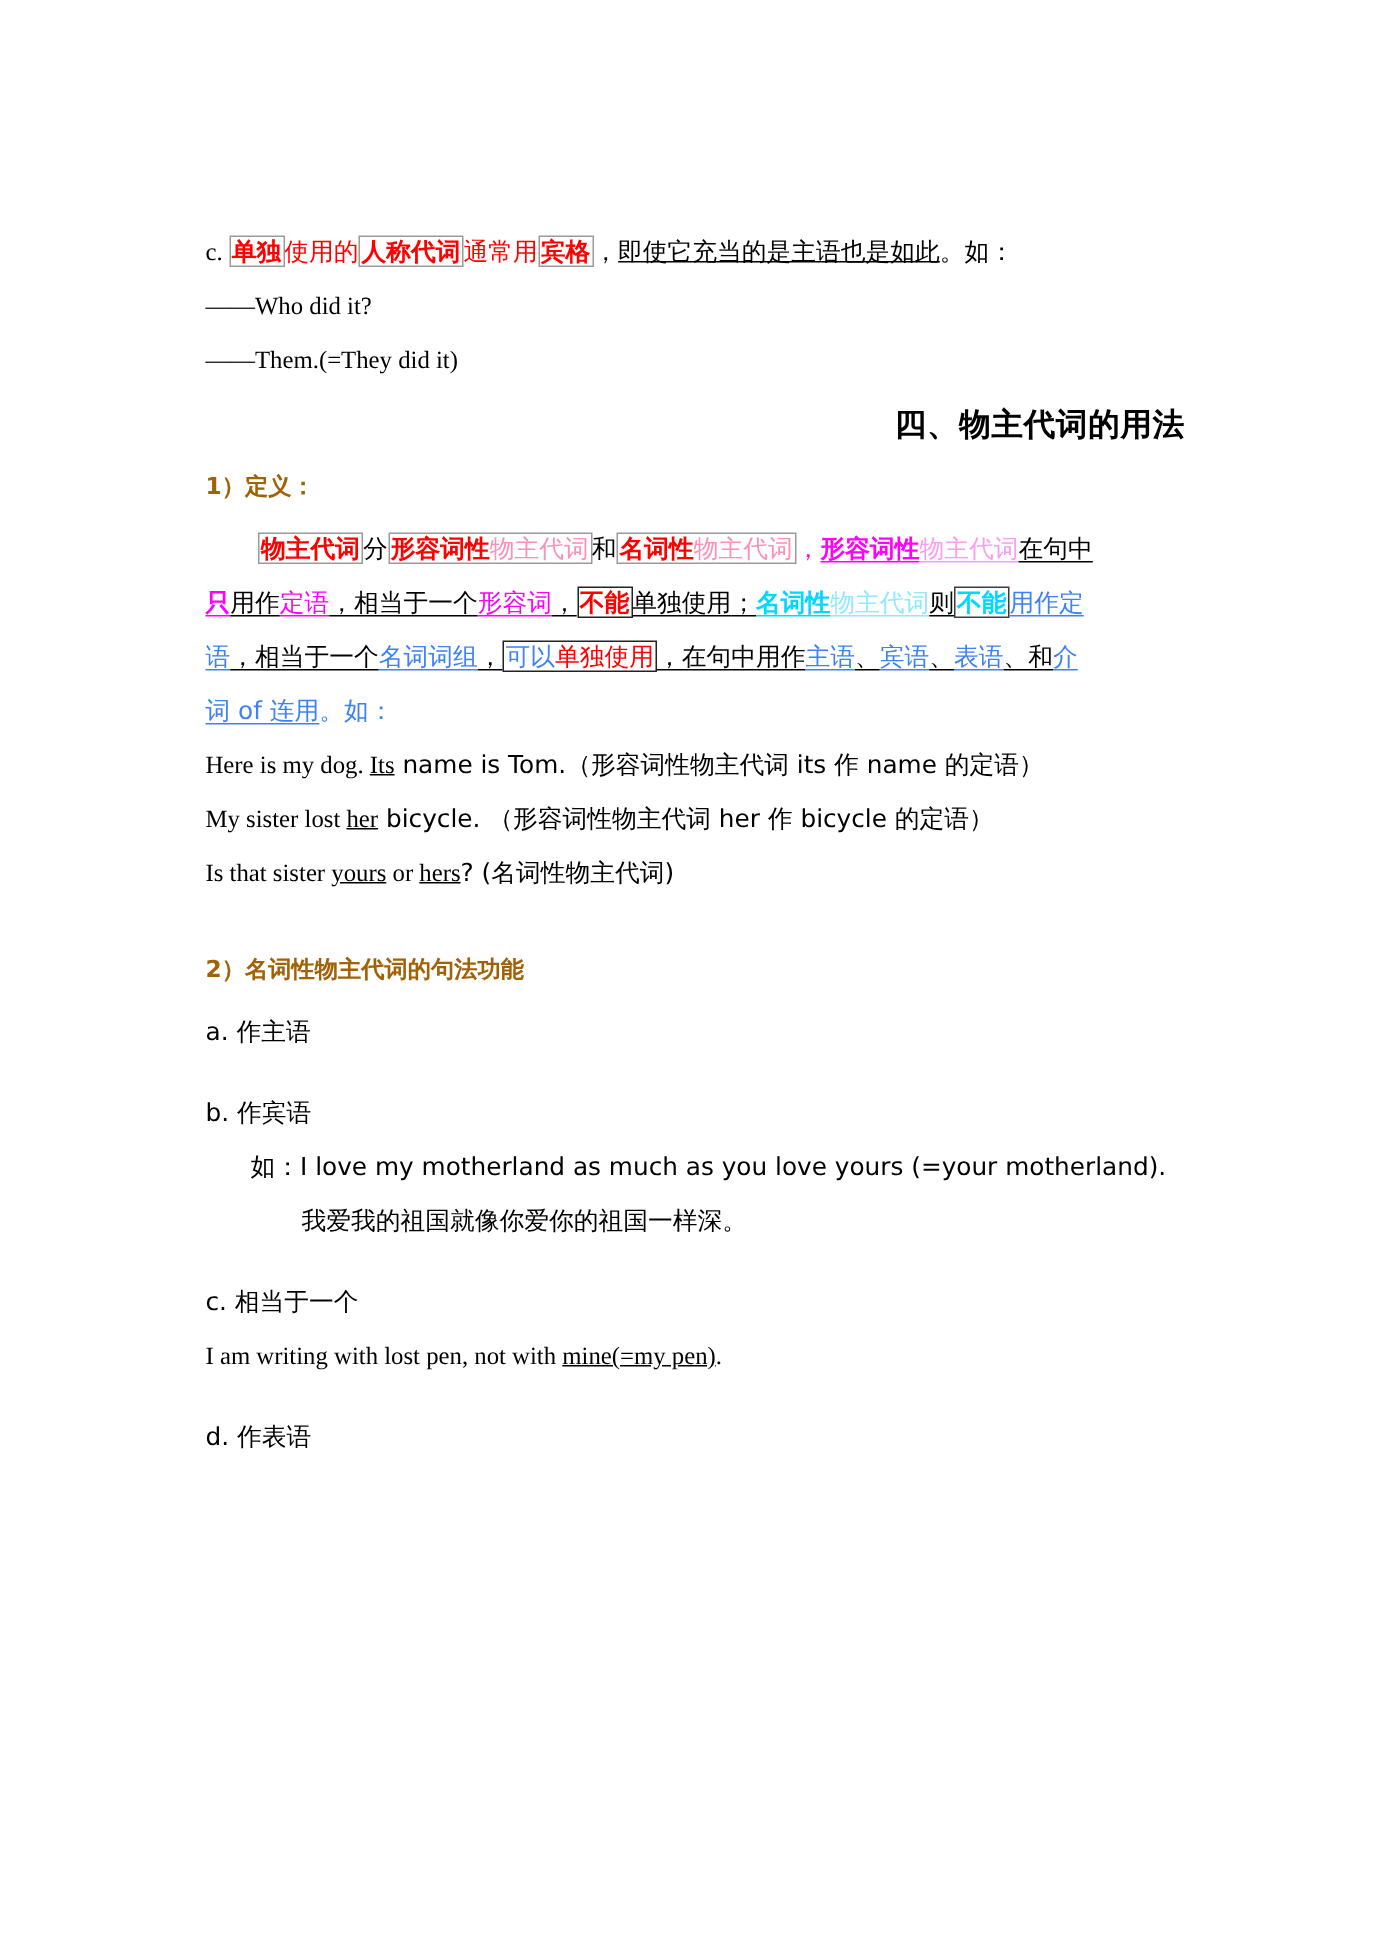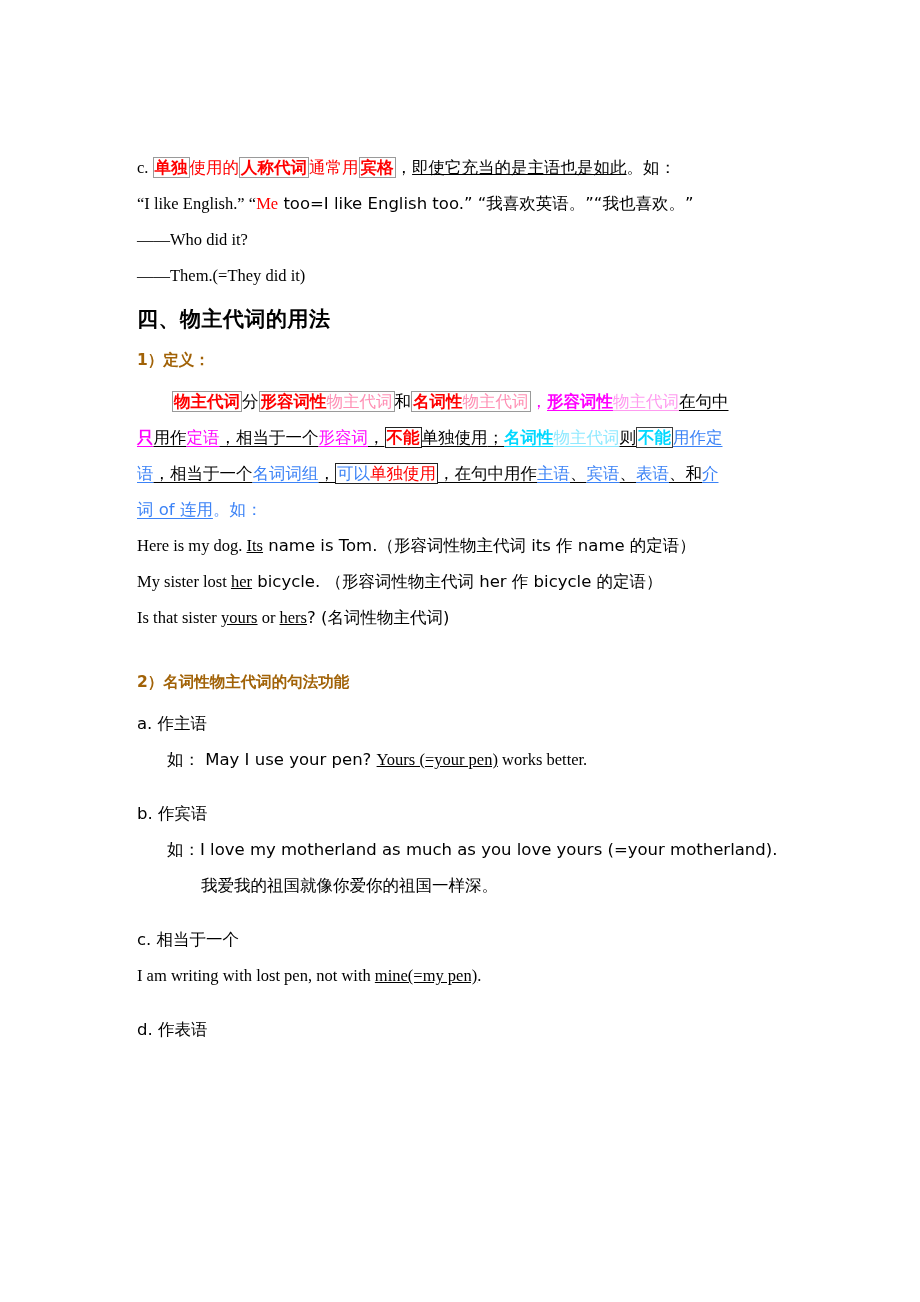--- a/index.html
+++ b/index.html
@@ -34,20 +34,21 @@
   .gap-lg { height: 30px; }
 
   
   .h-sec {
     font-family: "Liberation Sans", "DejaVu Sans", sans-serif;
     font-size: 21px;
     font-weight: bold;
     line-height: 34px;
     margin: 0;
     letter-spacing: .5px;
+    text-align: right;
   }
   .h-sub {
     font-family: "Liberation Sans", "DejaVu Sans", sans-serif;
     font-size: 15.5px;
     font-weight: bold;
     color: #a16207;
     line-height: 32px;
     margin: 0;
   }
 
@@ -88,23 +89,20 @@
 </head>
 <body>
 
 <div class="page">
 
   <p class="para">
     <span>c.</span>
     <span class="cn redb bx">单独</span><span class="cn red">使用的</span><span class="cn redb bx">人称代词</span><span class="cn red">通常用</span><span class="cn redb bx">宾格</span><span class="cn">，</span><span class="cn u">即使它充当的是主语也是如此</span><span class="cn">。如：</span>
   </p>
 
-  <p class="para">
-    <span>“I like English.” “</span><span class="red">Me</span><span class="cn"> too=I like English too.” “我喜欢英语。”“我也喜欢。”</span>
-  </p>
 
   <p class="para">——Who did it?</p>
   <p class="para">——Them.(=They did it)</p>
 
   <div class="gap-sm"></div>
 
   <p class="h-sec cn">四、物主代词的用法</p>
 
   <div class="gap-sm"></div>
 
@@ -140,23 +138,20 @@
     <span>Is that sister </span><span class="u">yours</span><span> or </span><span class="u">hers</span><span class="cn">? (名词性物主代词)</span>
   </p>
 
   <div class="gap-lg"></div>
 
   <p class="h-sub cn">2）名词性物主代词的句法功能</p>
 
   <div class="gap-sm"></div>
 
   <p class="para cn">a. 作主语</p>
-  <p class="para indent-1">
-    <span class="cn">如：  May I use your pen? </span><span class="u">Yours (=your pen)</span><span> works better.</span>
-  </p>
 
   <div class="gap-md"></div>
 
   <p class="para cn">b. 作宾语</p>
   <p class="para indent-1">
     <span class="cn">如：I love my motherland as much as you love yours (=your motherland).</span>
   </p>
   <p class="para cn indent-2">我爱我的祖国就像你爱你的祖国一样深。</p>
 
   <div class="gap-md"></div>

